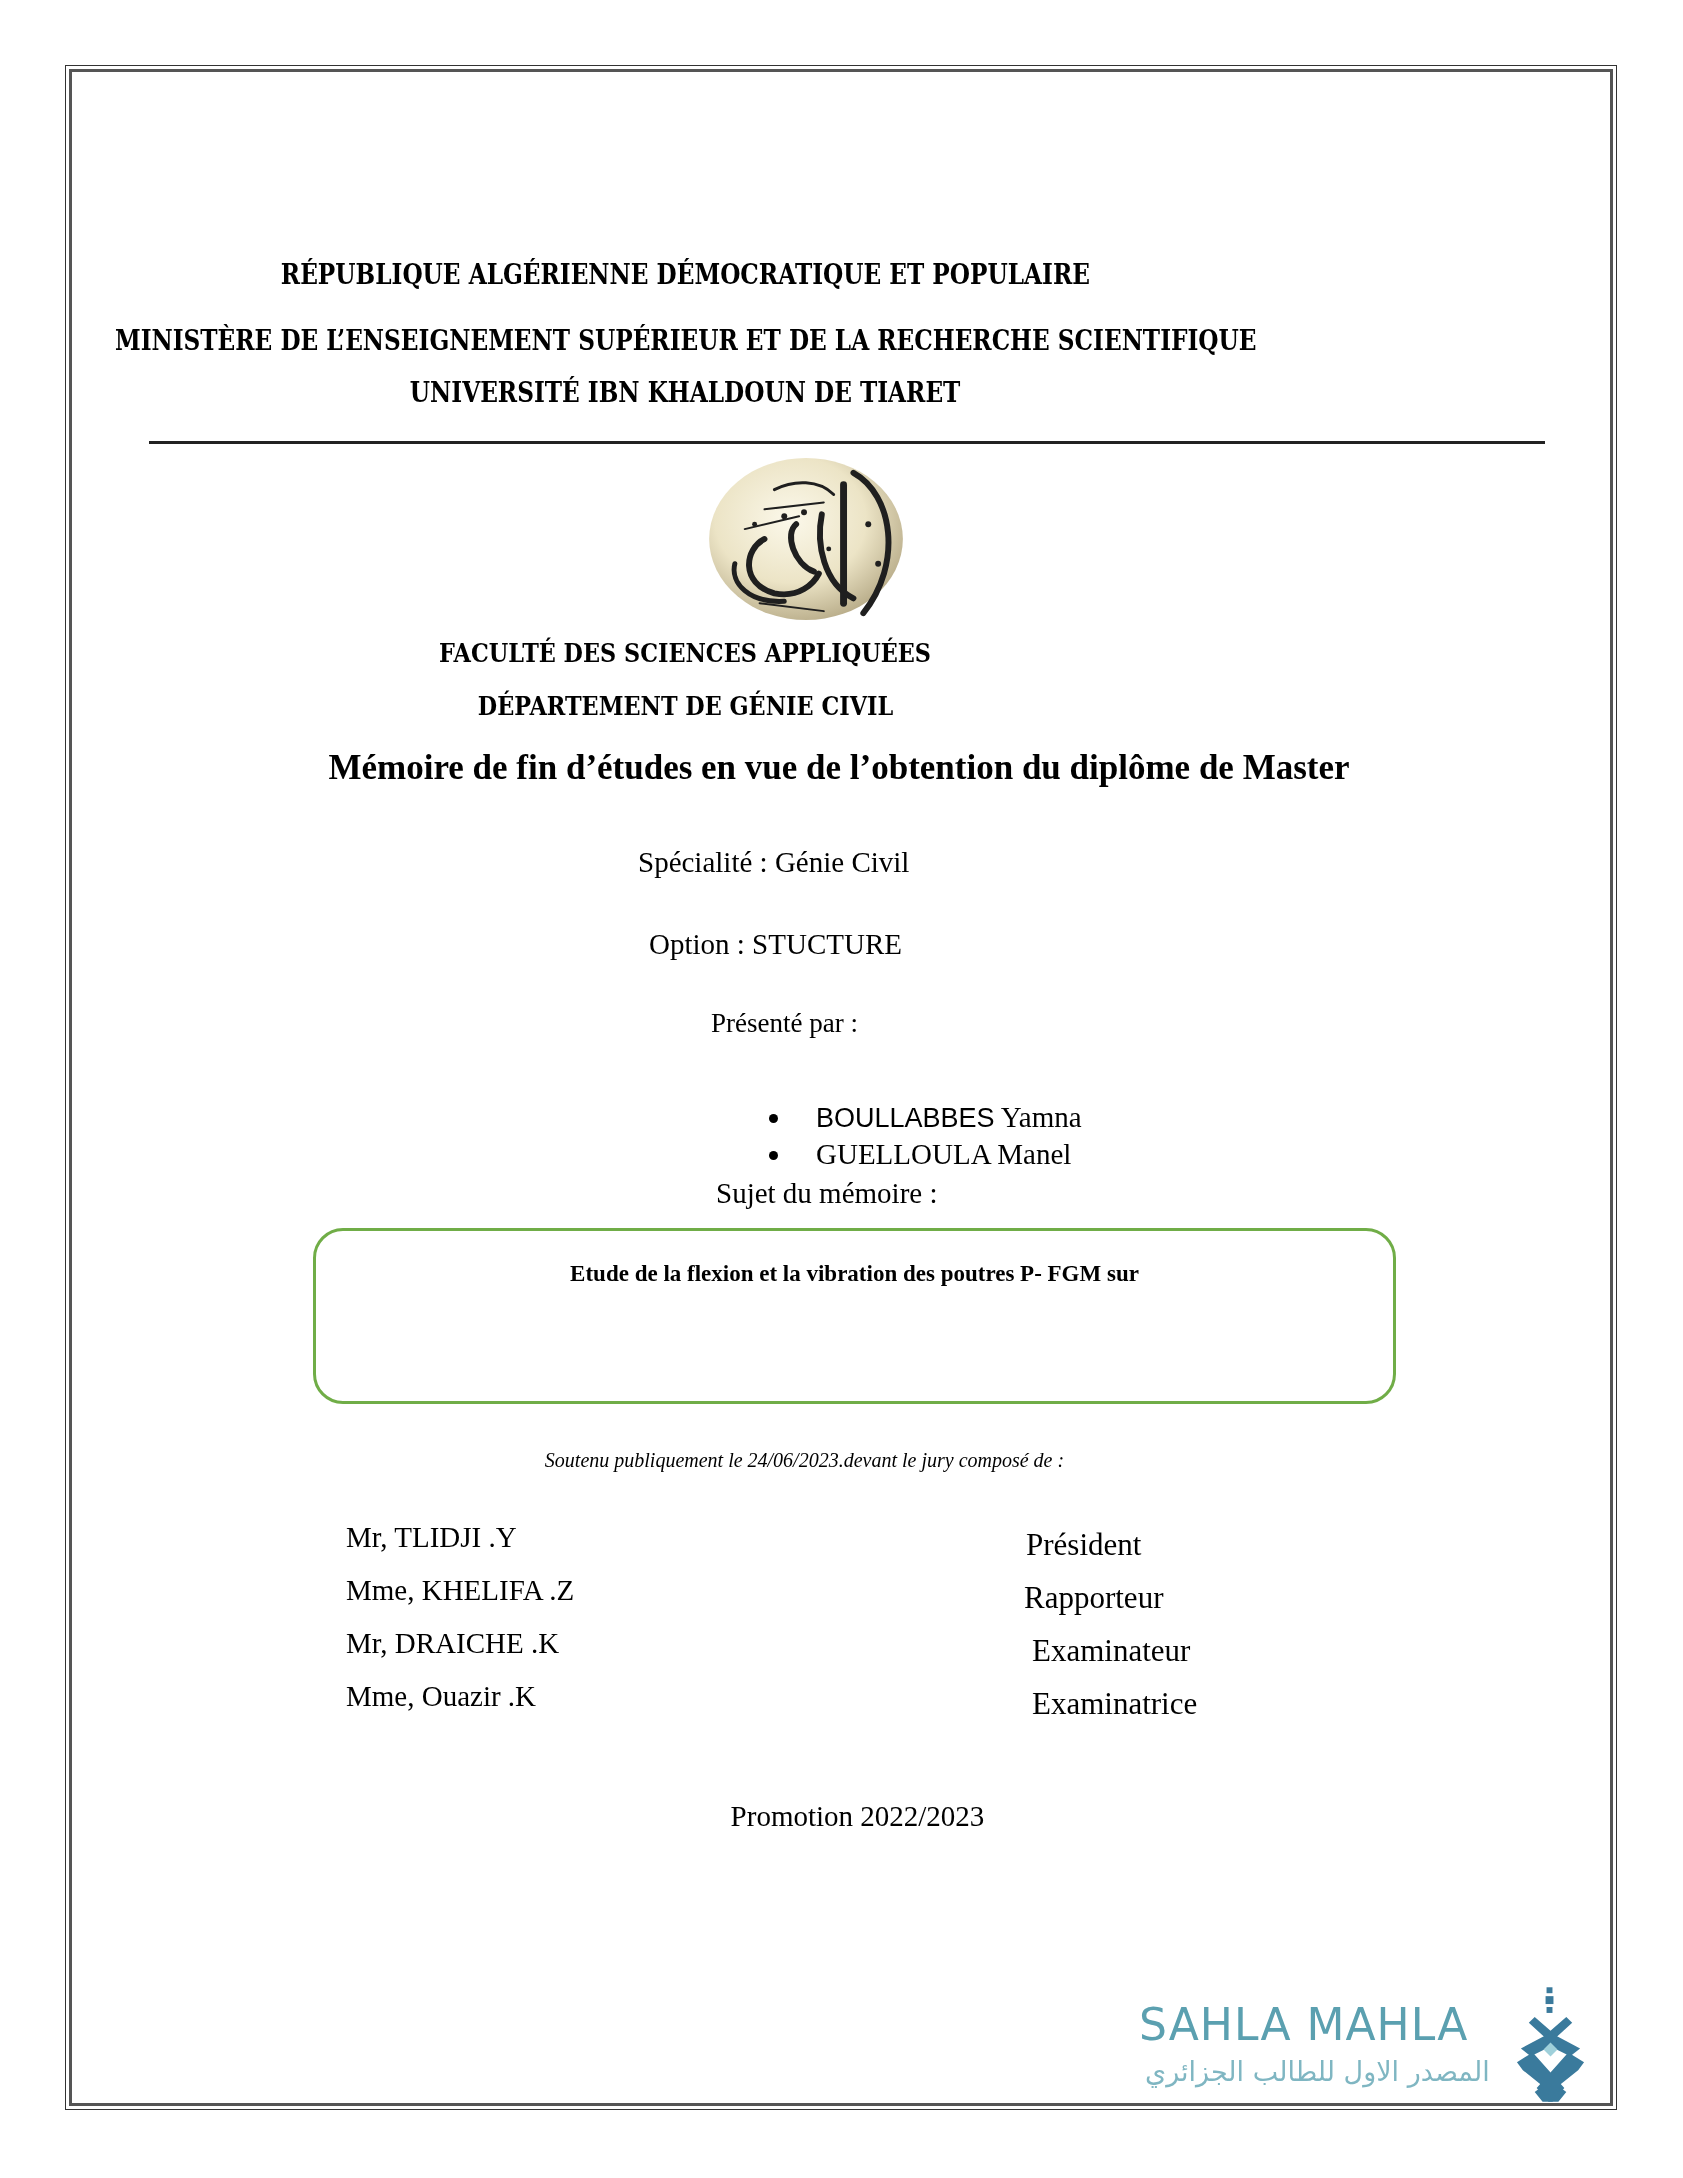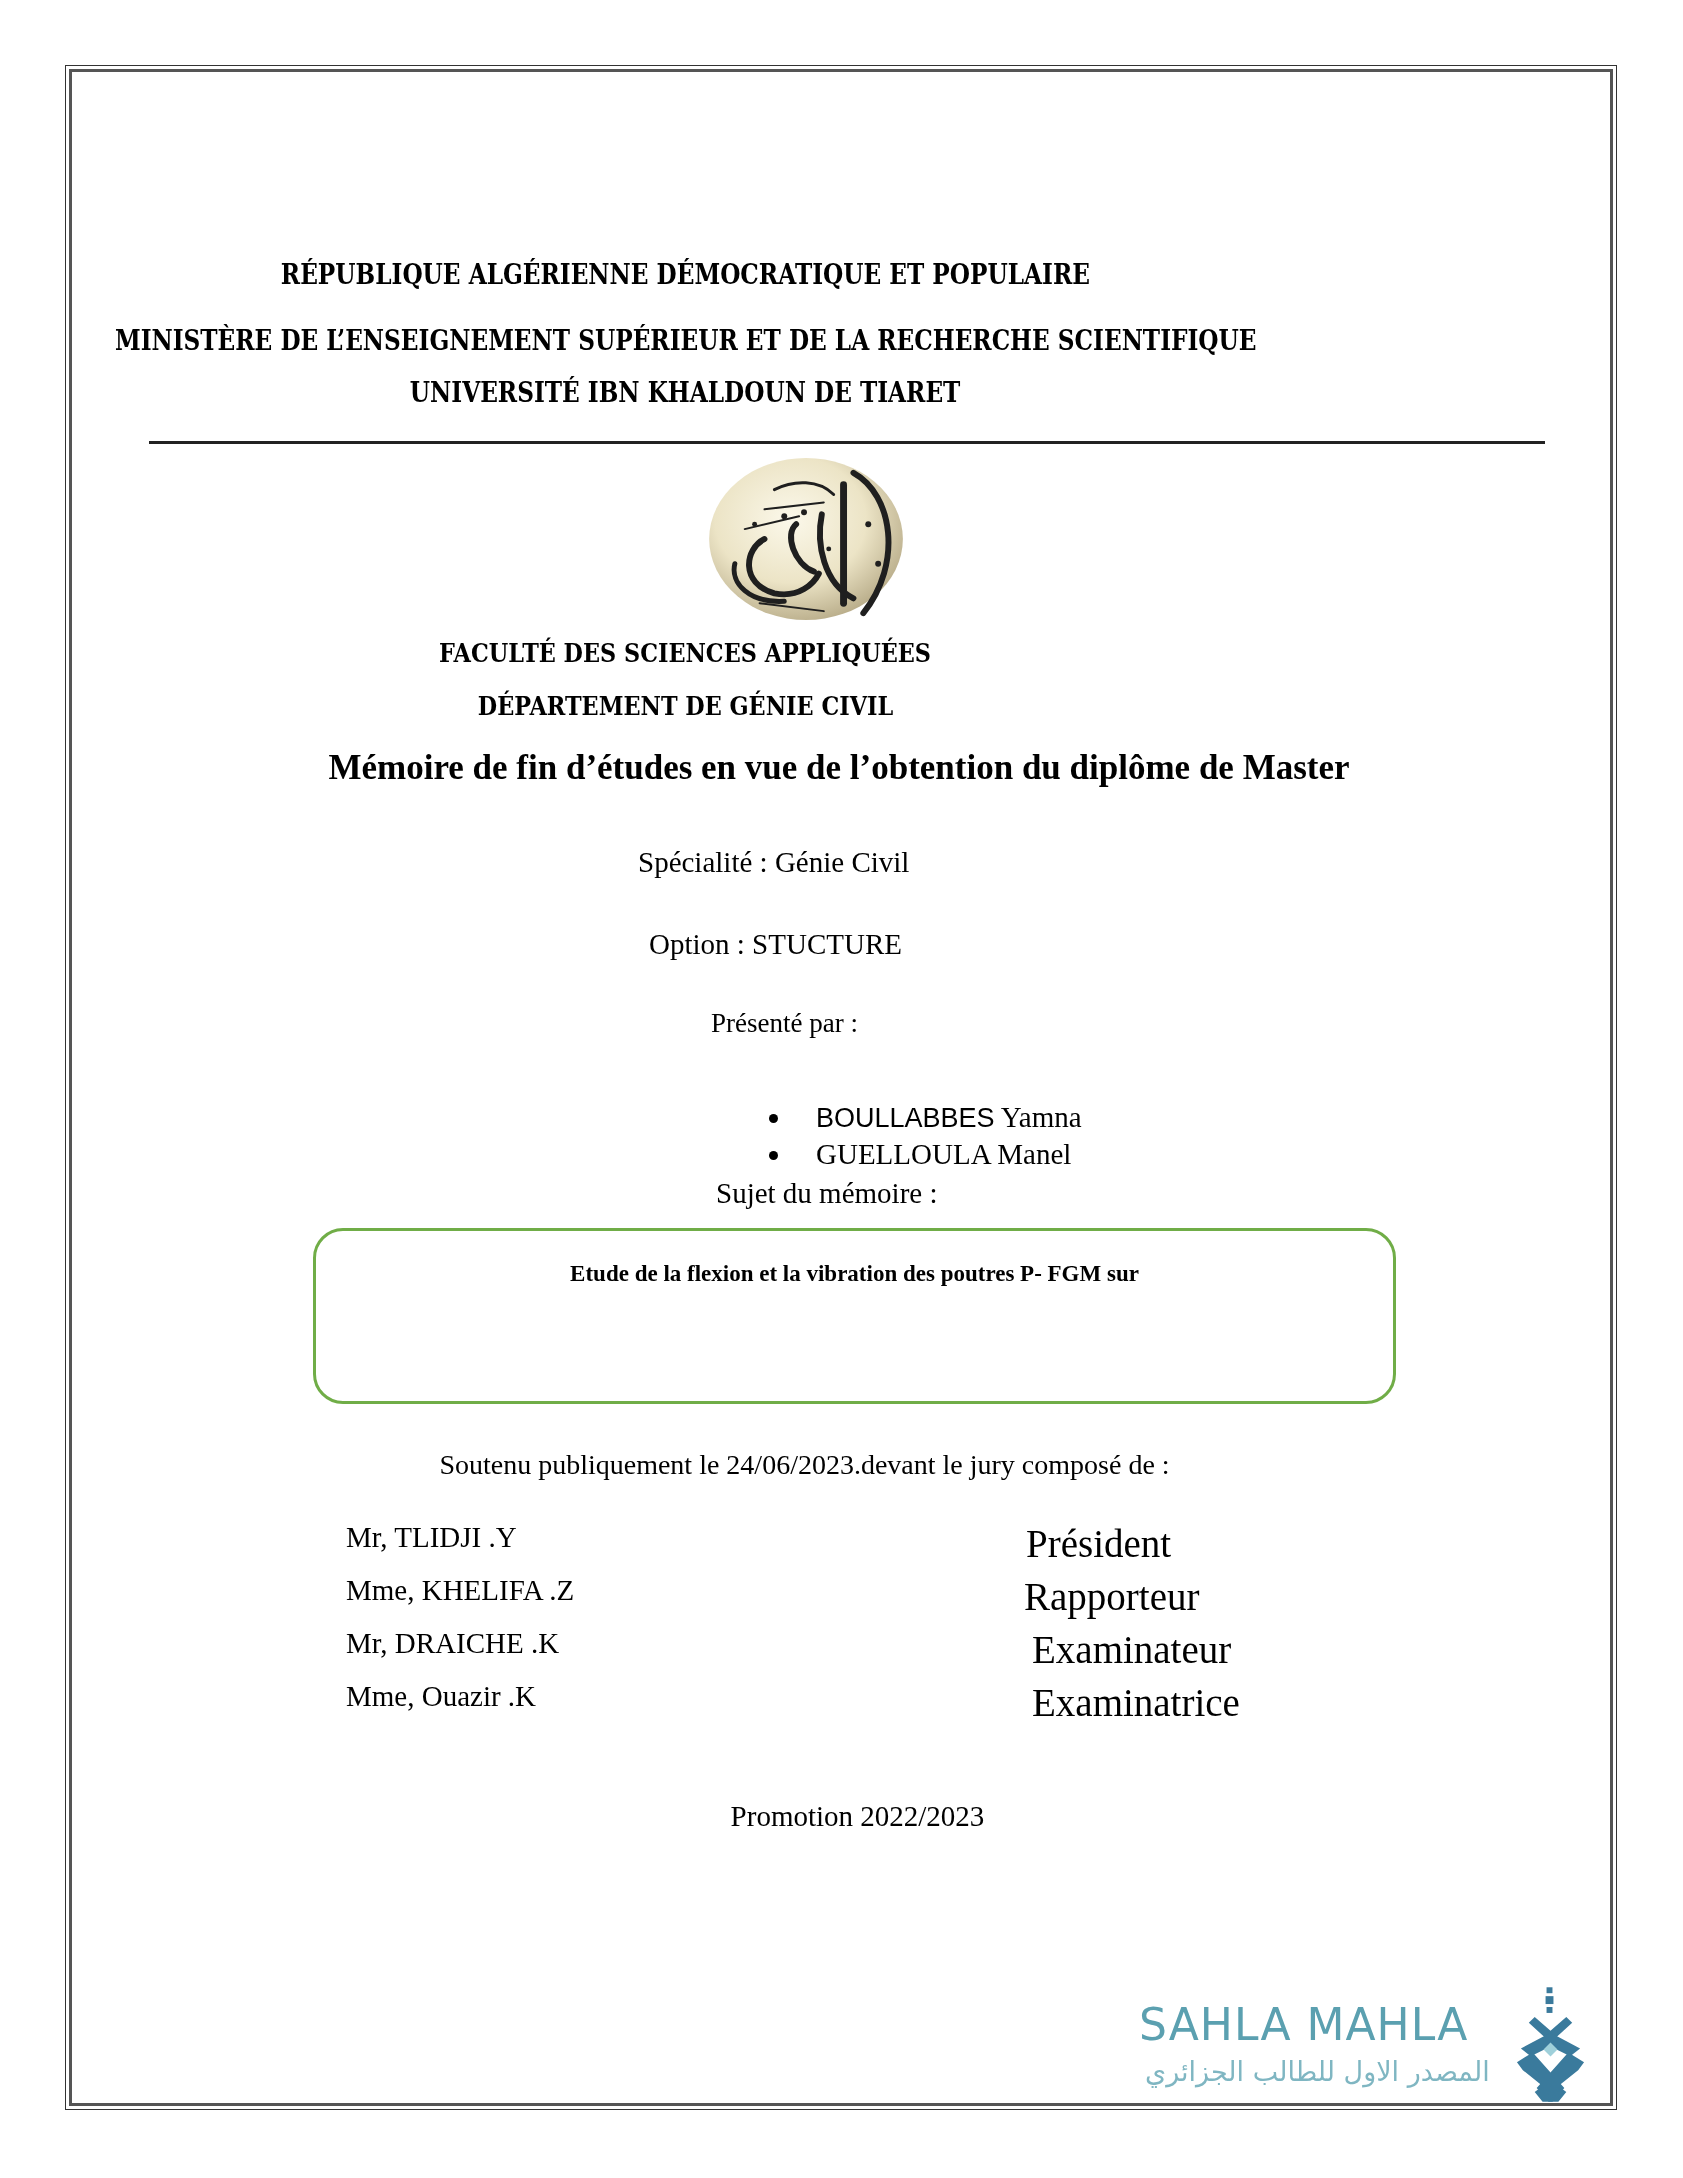--- a/index.html
+++ b/index.html
@@ -35,24 +35,24 @@
                      border-radius: 50%; background: #000; }
   .sans-part { font-family: "Liberation Sans", "DejaVu Sans", sans-serif; font-size: 27px; }
 
   .subject-box { position: absolute; left: 313px; top: 1228px; width: 1083px; height: 176px;
                  border: 3px solid #70AD47; border-radius: 30px; box-sizing: border-box; }
   .subject-title { position: absolute; left: 313px; top: 1251px; width: 1083px; text-align: center;
                    font-family: "Liberation Serif", serif; font-weight: bold; font-size: 23px;
                    line-height: 46px; white-space: normal; }
   .subject-title span { display: block; }
 
-  .soutenu { font-size: 28px; }
+  .soutenu { font-style: italic; font-size: 20px; }
 
   .jury-name { left: 346px; font-size: 29px; }
-  .jury-role { font-size: 39px; }
+  .jury-role { font-size: 31px; margin-top: 6px; }
 
   .wm { position: absolute; left: 1139px; top: 1995px; width: 455px; height: 109px; }
   .wm-title { position: absolute; left: 0; top: 4px; font-family: "DejaVu Sans", "Liberation Sans", sans-serif;
               font-size: 44px; letter-spacing: 1px; color: #5BA0B0; white-space: nowrap; }
   .wm-sub { position: absolute; left: 6px; top: 61px; font-family: "DejaVu Sans", sans-serif;
             font-size: 27px; color: #7FB6C2; white-space: nowrap; direction: rtl; unicode-bidi: embed; }
   .wm-icon { position: absolute; left: 374px; top: -8px; width: 75px; height: 117px; }
 </style>
 </head>
 <body>

